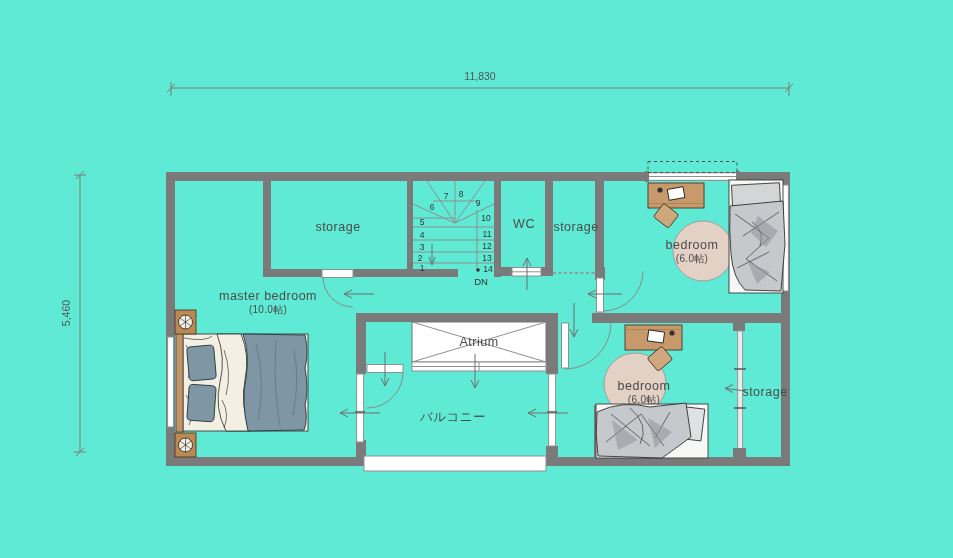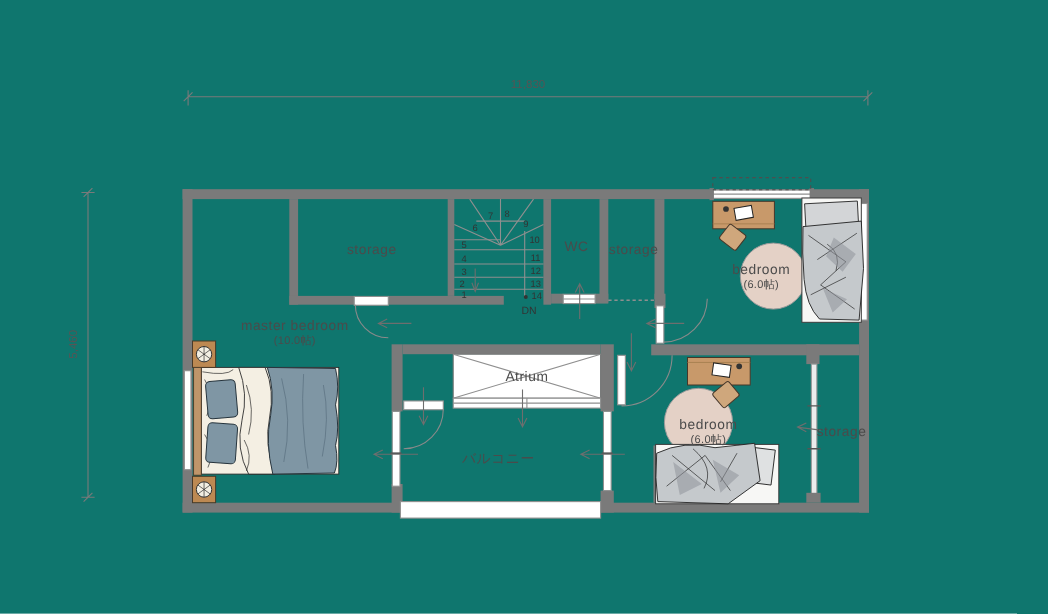--- a/index.html
+++ b/index.html
@@ -1,16 +1,16 @@
 <!DOCTYPE html>
 <html style="--wall: #7a7a7a; --line: #8f8f8f; --ink: #4b4b4b; --desk: #c8996a; --chair: #cfa77c; --rug: #e4d1c6; --nightstand: #bd8952; --wood: #c0956a; --sheet: #f4efe3; --master_blanket: #7f96a4; --kids_blanket: #c5c9cc;"><head>
 <meta charset="utf-8">
 <style>
   html,body{margin:0;padding:0;background:#ffffff;}
-  .page{position:relative;width:953px;height:558px;background:#0f766e;overflow:hidden;
+  .page{position:relative;width:953px;height:558px;background:#5eead4;overflow:hidden;
         font-family:"Liberation Sans","DejaVu Sans",sans-serif;}
   svg text{font-family:"Liberation Sans","DejaVu Sans",sans-serif;fill:var(--ink);}
   .wall{fill:var(--wall);}
   .thinline{stroke:var(--line);stroke-width:1;fill:none;}
   .win{fill:#ffffff;stroke:var(--line);stroke-width:1;}
   .leaf{fill:#ffffff;stroke:#8f8f8f;stroke-width:1;}
   .arc{fill:none;stroke:#8a8a8a;stroke-width:1;}
   .arrow{fill:none;stroke:#6e6e6e;stroke-width:1;}
   .dim{fill:none;stroke:#7a7a7a;stroke-width:1;}
   .dimtxt{font-size:10.5px;fill:#555;}

